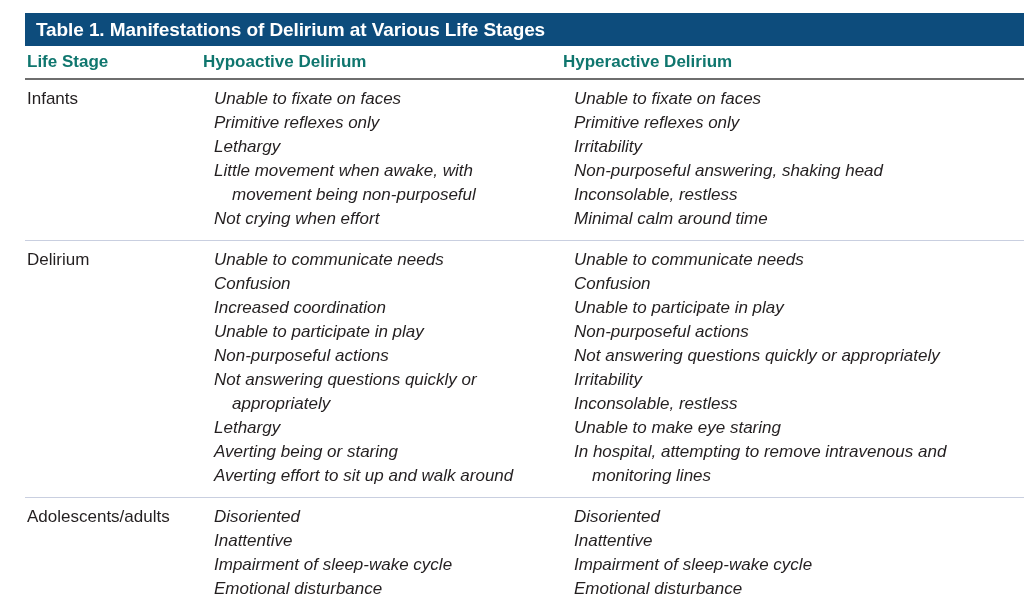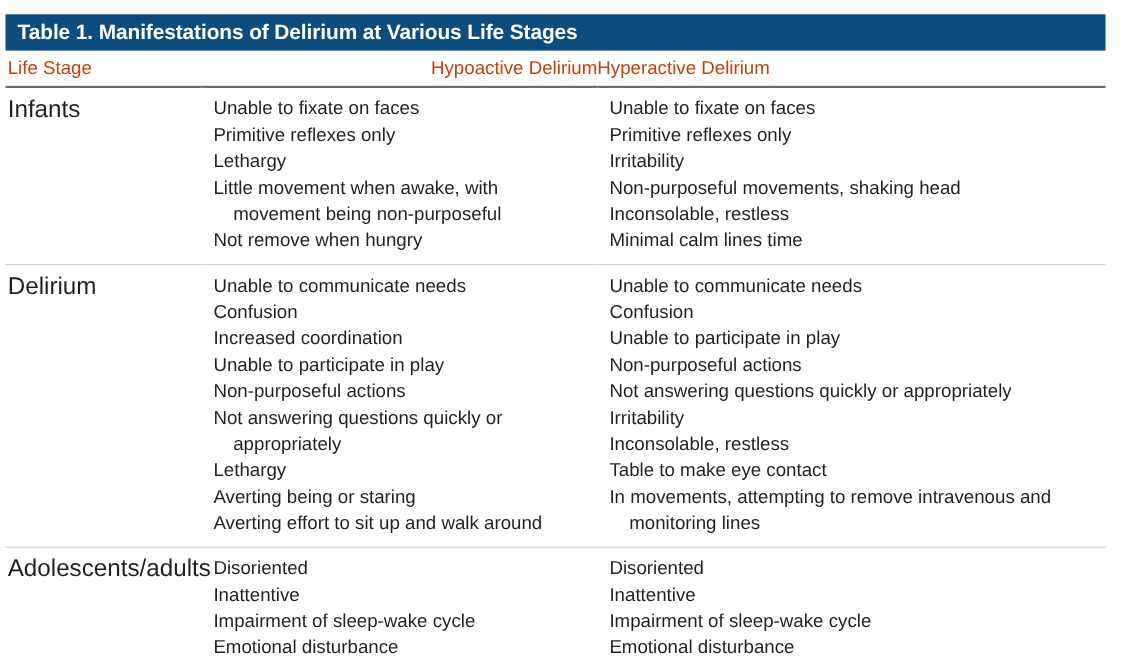--- a/index.html
+++ b/index.html
@@ -15,21 +15,21 @@
     overflow: hidden;
     font-family: "Liberation Sans", "DejaVu Sans", sans-serif;
     color: #231f20;
     -webkit-font-smoothing: antialiased;
   }
 
   #table-figure {
     position: relative;
     width: 1024px;
     height: 424px;
-    padding: 13px 11px 0 5px;
+    padding: 13px 11px 0 25px;
   }
 
   
   .title-bar {
     background: #0d4c7c;
     height: 33px;
     width: 1000px;
     display: flex;
     align-items: center;
     padding: 0 11px;
@@ -50,54 +50,54 @@
     table-layout: fixed;
     margin-top: 0;
   }
 
   
   col.c-life  { width: 178px; }
   col.c-hypo  { width: 360px; }
   col.c-hyper { width: 462px; }
 
   thead th {
-    font-weight: normal;
+    font-weight: bold;
     font-size: 17px;
-    color: #c2410c;
+    color: #0f766e;
     padding: 5px 0 6px 0;
     border-bottom: 2px solid #6e6e6e;
     vertical-align: bottom;
     line-height: 1.25;
   }
   th.head-life {
     text-align: left;
     padding-left: 2px;
   }
   th.head-hypo {
-    text-align: right;
+    text-align: left;
   }
   th.head-hyper {
     text-align: left;
   }
 
   tbody tr.section-row > td {
     padding-top: 7px;
     padding-bottom: 9px;
     vertical-align: top;
     border-top: 1px solid #c9cfe0;
   }
   tbody tr.section-row:first-child > td {
     border-top: none;
   }
   tbody tr.section-row:last-child > td {
     border-bottom: 3px solid #5b87b5;
   }
 
   td.cell-life {
-    font-size: 22px;
+    font-size: 17px;
     line-height: 24px;
     padding-left: 2px;
     white-space: nowrap;
   }
   td.cell-hypo, td.cell-hyper {
     font-size: 17px;
     line-height: 24px;
   }
   td.cell-hypo  { padding-left: 11px; }
   td.cell-hyper { padding-left: 11px; }
@@ -105,20 +105,21 @@
   ul.item-list {
     margin: 0;
     padding: 0;
     list-style: none;
   }
   ul.item-list > li {
     margin: 0;
     padding: 0 6px 0 18px;
     text-indent: -18px;
     line-height: 24px;
+    font-style: italic;
   }
 </style>
 </head>
 <body>
 
 <div id="table-figure">
 
   <div class="title-bar" style="background: rgb(13, 76, 124);">
     <span class="title-text" style="color: rgb(255, 255, 255);">Table 1. Manifestations of Delirium at Various Life Stages</span>
   </div>
@@ -138,31 +139,31 @@
     </thead>
     <tbody>
         <tr class="section-row">
           <td class="cell-life" style="border-top: none;">Infants</td>
           <td class="cell-hypo" style="border-top: none;">
             <ul class="item-list">
               <li>Unable to fixate on faces</li>
               <li>Primitive reflexes only</li>
               <li>Lethargy</li>
               <li>Little movement when awake, with movement being non-purposeful</li>
-              <li>Not remove when hungry</li>
+              <li>Not crying when effort</li>
             </ul>
           </td>
           <td class="cell-hyper" style="border-top: none;">
             <ul class="item-list">
               <li>Unable to fixate on faces</li>
               <li>Primitive reflexes only</li>
               <li>Irritability</li>
-              <li>Non-purposeful movements, shaking head</li>
+              <li>Non-purposeful answering, shaking head</li>
               <li>Inconsolable, restless</li>
-              <li>Minimal calm lines time</li>
+              <li>Minimal calm around time</li>
             </ul>
           </td>
         </tr>
         <tr class="section-row">
           <td class="cell-life" style="border-top-color: rgb(201, 207, 224);">Delirium</td>
           <td class="cell-hypo" style="border-top-color: rgb(201, 207, 224);">
             <ul class="item-list">
               <li>Unable to communicate needs</li>
               <li>Confusion</li>
               <li>Increased coordination</li>
@@ -176,22 +177,22 @@
           </td>
           <td class="cell-hyper" style="border-top-color: rgb(201, 207, 224);">
             <ul class="item-list">
               <li>Unable to communicate needs</li>
               <li>Confusion</li>
               <li>Unable to participate in play</li>
               <li>Non-purposeful actions</li>
               <li>Not answering questions quickly or appropriately</li>
               <li>Irritability</li>
               <li>Inconsolable, restless</li>
-              <li>Table to make eye contact</li>
-              <li>In movements, attempting to remove intravenous and monitoring lines</li>
+              <li>Unable to make eye staring</li>
+              <li>In hospital, attempting to remove intravenous and monitoring lines</li>
             </ul>
           </td>
         </tr>
         <tr class="section-row">
           <td class="cell-life" style="border-top-color: rgb(201, 207, 224); border-bottom-color: rgb(91, 135, 181);">Adolescents/adults</td>
           <td class="cell-hypo" style="border-top-color: rgb(201, 207, 224); border-bottom-color: rgb(91, 135, 181);">
             <ul class="item-list">
               <li>Disoriented</li>
               <li>Inattentive</li>
               <li>Impairment of sleep-wake cycle</li>

